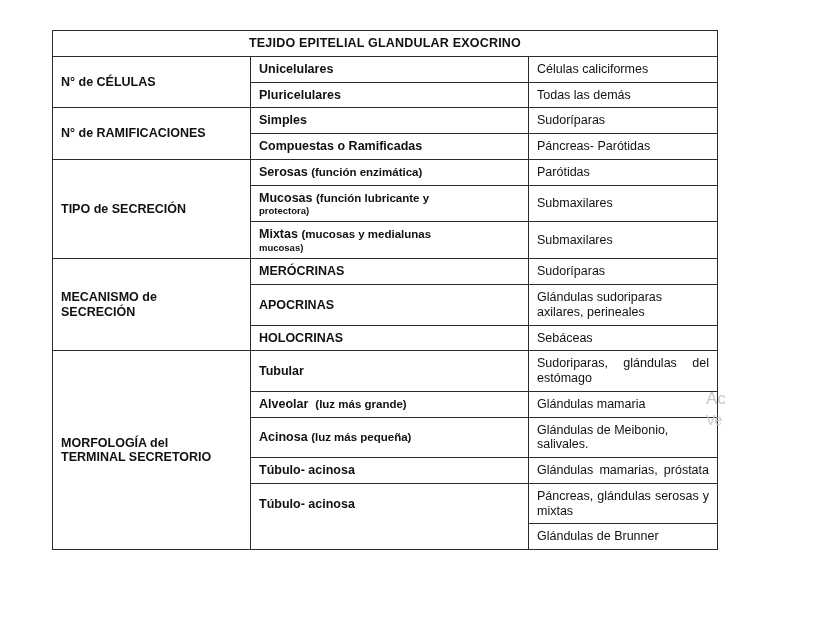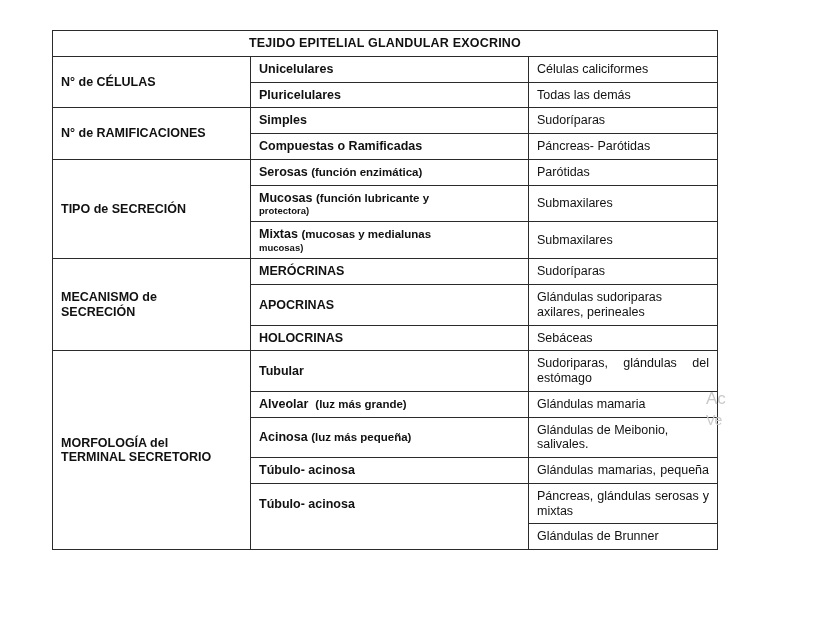--- a/index.html
+++ b/index.html
@@ -209,21 +209,21 @@
         </tr>
         <tr class="tight">
           <td class="mid">
             <span>Acinosa</span>
             <span class="note">(luz más pequeña)</span>
           </td>
           <td class="right">Glándulas de Meibonio, salivales.</td>
         </tr>
         <tr>
           <td class="mid">Túbulo- acinosa</td>
-          <td class="right justify">Glándulas mamarias, pequeña</td>
+          <td class="right justify">Glándulas mamarias, próstata</td>
         </tr>
         <tr>
           <td class="mid nb-bottom">Túbulo- acinosa</td>
           <td class="right justify">Páncreas, glándulas serosas y mixtas</td>
         </tr>
         <tr>
           <td class="mid nb-top"></td>
           <td class="right">Glándulas de Brunner</td>
         </tr>
 

